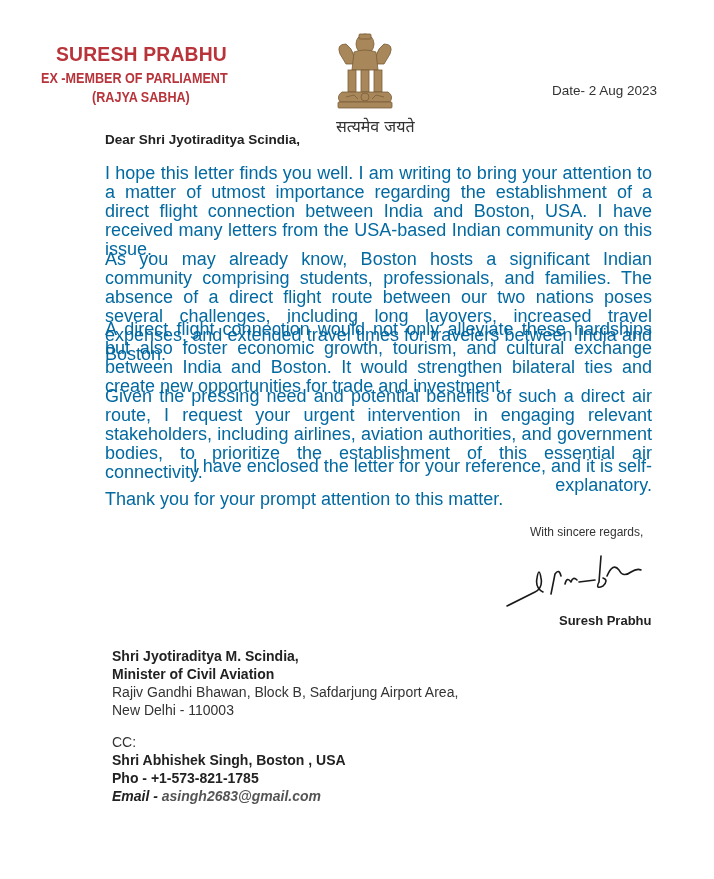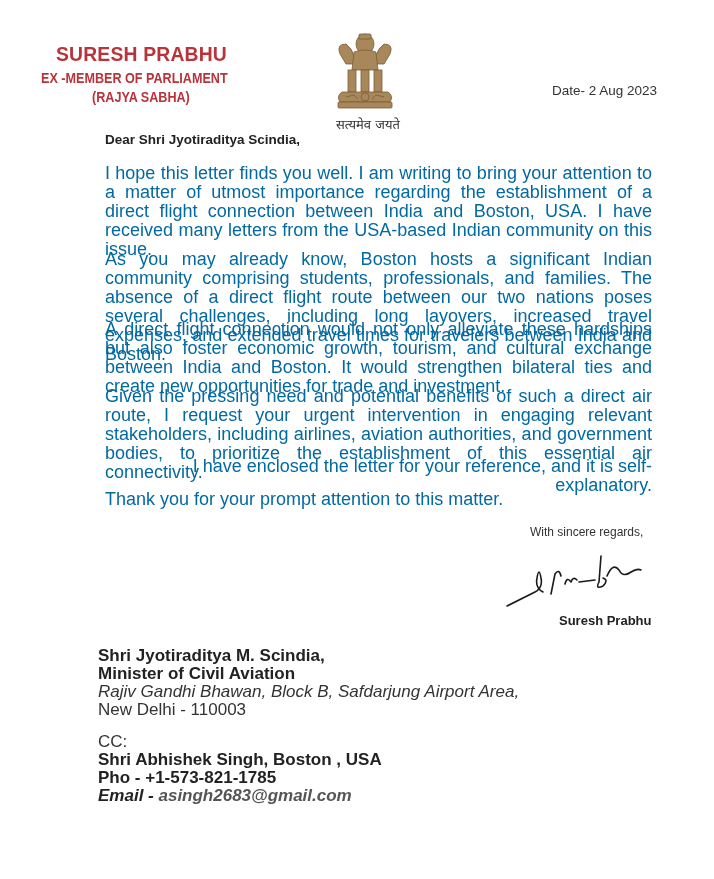--- a/index.html
+++ b/index.html
@@ -5,37 +5,37 @@
     html, body { margin:0; padding:0; background:#ffffff; }
     body { width:714px; height:879px; position:relative; overflow:hidden;
            font-family:"Liberation Sans", sans-serif; color:#2a2a2a; }
     .letterhead-name { position:absolute; left:56px; top:42px; font-size:21px; font-weight:bold;
            color:#b8343a; letter-spacing:0.2px; transform:scaleX(0.92); transform-origin:left top; }
     .letterhead-sub1 { position:absolute; left:41px; top:70px; font-size:14px; font-weight:bold;
            color:#b8343a; transform:scaleX(0.9); transform-origin:left top; }
     .letterhead-sub2 { position:absolute; left:92px; top:89px; font-size:14px; font-weight:bold;
            color:#b8343a; transform:scaleX(0.9); transform-origin:left top; }
     .emblem { position:absolute; left:332px; top:30px; width:66px; height:82px; }
-    .motto { position:absolute; left:336px; top:115px; font-size:13px; color:#333; font-family:"DejaVu Sans", sans-serif; }
+    .motto { position:absolute; left:336px; top:115px; font-size:16px; color:#333; font-family:"DejaVu Sans", sans-serif; }
     .date { position:absolute; left:552px; top:83px; font-size:13.5px; color:#333; }
     .salutation { position:absolute; left:105px; top:132px; font-size:13.5px; font-weight:bold; color:#222;text-align:right; }
     .para { position:absolute; left:105px; width:547px; font-size:18px; line-height:19px;
             text-align:justify; color:#0369a1; }
     .p1 { top:164px; }
     .p2 { top:218px;margin-top:32px; }
     .p3 { top:320px; }
     .p4 { top:387px; }
     .p5 { top:457px; text-align:right; }
     .p6 { top:490px; text-align:left; }
     .closing { position:absolute; left:530px; top:525px; font-size:12px; color:#333; }
     .signature { position:absolute; left:505px; top:548px; width:140px; height:62px; }
     .signer { position:absolute; left:559px; top:613px; font-size:13px; font-weight:bold; color:#222; }
-    .addr { position:absolute; left:98px; font-size:17px; line-height:18px; color:#333; }
+    .addr { position:absolute; left:112px; font-size:14px; line-height:18px; color:#333; }
     .bold { font-weight:bold; color:#222; }
-    .a1 { top:647px; } .a2 { top:665px; } .a3 { top:683px;font-style:italic; } .a4 { top:701px; }
+    .a1 { top:647px; } .a2 { top:665px; } .a3 { top:683px; } .a4 { top:701px; }
     .c1 { top:733px; } .c2 { top:751px; } .c3 { top:769px;text-align:center; } .c4 { top:787px;font-style:italic; }
     .email-val { font-weight:bold; color:#555; }
   </style>
 </head>
 <body>
 
 <div>
   <div class="letterhead-name">SURESH PRABHU</div>
   <div class="letterhead-sub1">EX -MEMBER OF PARLIAMENT</div>
   <div class="letterhead-sub2">(RAJYA SABHA)</div>

